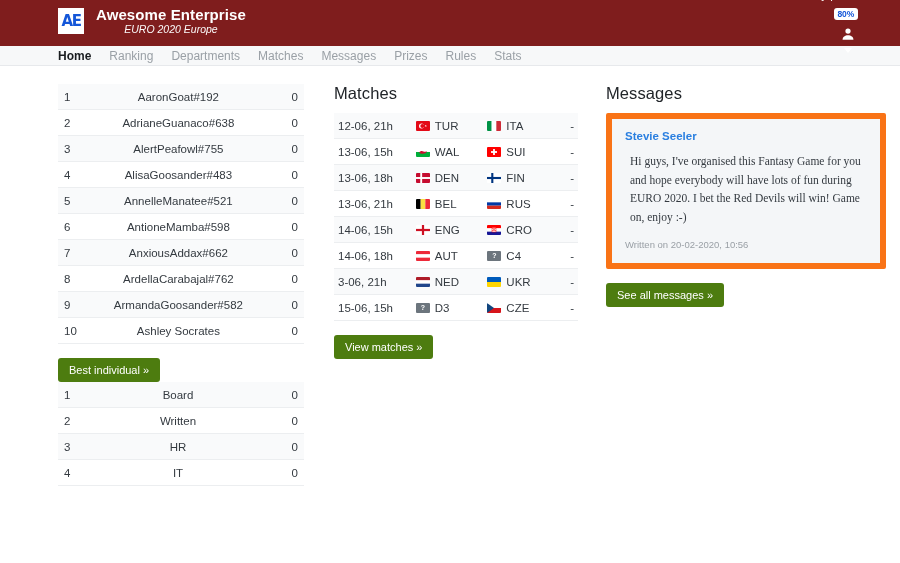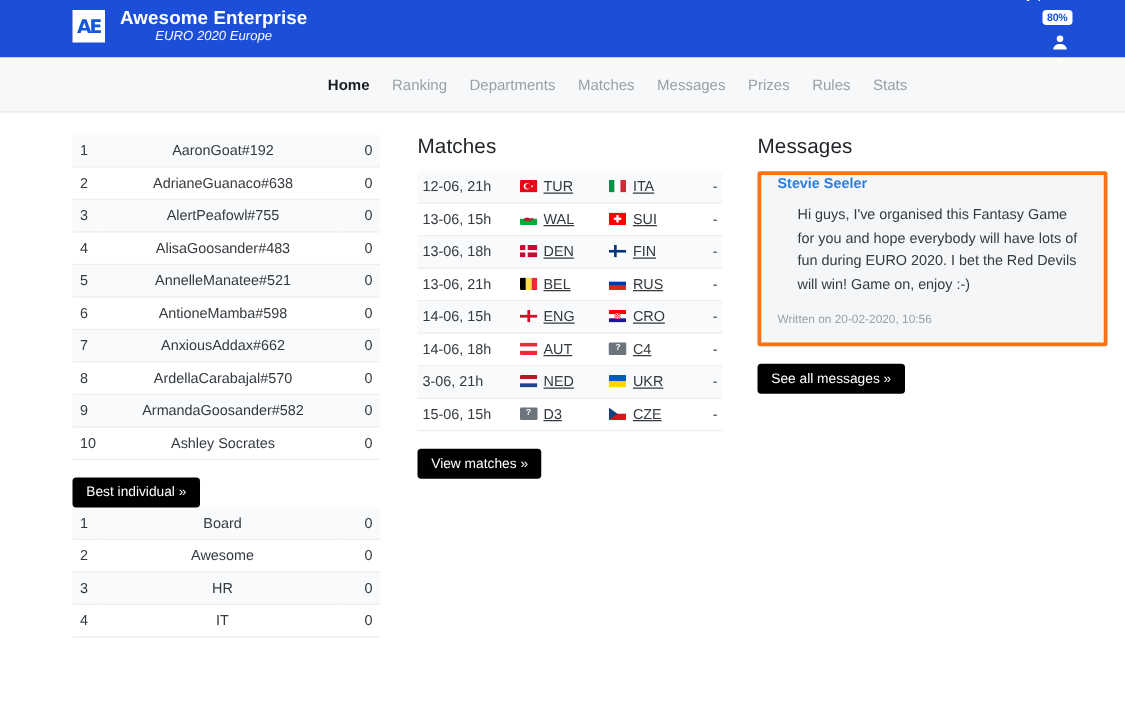--- a/index.html
+++ b/index.html
@@ -8,21 +8,21 @@
     width:900px; height:563px;
     background:#ffffff;
     font-family:"Liberation Sans", sans-serif;
     color:#212529;
     overflow:hidden;
   }
 
   
   .topbar{
     height:46px;
-    background:#1d4ed8;
+    background:#7f1d1d;
     display:flex;
     align-items:center;
     padding:0 20px 4px 58px;
   }
   .brand{ display:flex; align-items:center; gap:12px; }
   .logo-mark{
     width:26px; height:26px;
     background:#ffffff;
     color:#1456d8;
     font-weight:bold;
@@ -57,27 +57,26 @@
   .caret{
     width:0;height:0;
     border-left:4px solid transparent;
     border-right:4px solid transparent;
     border-top:5px solid #ffffff;
     margin-left:5px;
   }
 
   
   .navbar{
-    height:44px;
+    height:20px;
     background:#f7f8f9;
     border-bottom:1px solid #e7e9ec;
     display:flex; align-items:center;
-    padding-left:88px;
+    padding-left:58px;
     gap:18px;
-    justify-content:center;
   }
   .nav-item{
     font-size:12px;
     color:#9aa0a6;
     text-decoration:none;
     white-space:nowrap;
   }
   .nav-item.active{ color:#1a1d20; font-weight:bold; }
 
   
@@ -115,21 +114,21 @@
   td.rank{ width:24px; text-align:left; color:#343a40; padding-left:8px; }
   td.nm{ text-align:center; }
   td.pts{ width:30px; text-align:right; padding-right:8px; }
 
   
   table.matches{ width:100%; border-collapse:collapse; font-size:11.5px; }
   table.matches tr{ border-bottom:1px solid #eceef0; }
   table.matches tr:nth-child(odd){ background:#f9fafb; }
   table.matches td{ padding:6.5px 4px; color:#343a40; vertical-align:middle; }
   td.when{ width:74px; padding-left:8px; white-space:nowrap; }
-  td.team{ width:68px; white-space:nowrap;text-decoration:underline; }
+  td.team{ width:68px; white-space:nowrap; }
   td.score{ width:22px; text-align:right; padding-right:10px; color:#868e96; }
   .flag{
     display:inline-block;
     width:14px; height:10px;
     vertical-align:-1px;
     margin-right:5px;
     border-radius:1px;
     overflow:hidden;
     position:relative;
   }
@@ -139,51 +138,52 @@
     color:#ffffff;
     font-size:7px;
     font-weight:bold;
     text-align:center;
     line-height:10px;
   }
 
   
   .btn{
     display:inline-block;
-    background:#000000;
+    background:#4d7c0f;
     color:#ffffff;
     font-size:11px;
     padding:6px 11px;
     border:none;
     border-radius:3px;
     cursor:pointer;
     font-family:"Liberation Sans", sans-serif;
   }
   .btn-wrap{ margin-top:14px; }
 
   
   .msg-card{
     background:#f4f6f8;
-    border:3px solid #f97316;
+    border:6px solid #f97316;
     border-radius:2px;
-    padding:1px 13px 13px 13px;
+    padding:11px 13px 13px 13px;
   }
   .msg-author{
     color:#2a7fe0;
     font-size:11.5px;
     font-weight:bold;
     margin-bottom:10px;
     display:block;
     text-decoration:none;
   }
   .msg-body{
     font-size:11.5px;
     color:#343a40;
     line-height:1.62;
-    margin:0 0 12px 16px;
+    margin:0 0 12px 5px;
+    font-family:Liberation Serif, serif;
   }
   .msg-meta{
     font-size:9.5px;
     color:#9aa0a6;
   }
 </style>
 </head>
 <body>
 
 <div class="topbar">
@@ -253,21 +253,21 @@
             <td class="nm">AntioneMamba#598</td>
             <td class="pts">0</td>
           </tr>
           <tr>
             <td class="rank">7</td>
             <td class="nm">AnxiousAddax#662</td>
             <td class="pts">0</td>
           </tr>
           <tr>
             <td class="rank">8</td>
-            <td class="nm">ArdellaCarabajal#570</td>
+            <td class="nm">ArdellaCarabajal#762</td>
             <td class="pts">0</td>
           </tr>
           <tr>
             <td class="rank">9</td>
             <td class="nm">ArmandaGoosander#582</td>
             <td class="pts">0</td>
           </tr>
           <tr>
             <td class="rank">10</td>
             <td class="nm">Ashley Socrates</td>
@@ -281,21 +281,21 @@
 
     <table class="tbl">
       <tbody id="tbody-departments">
           <tr>
             <td class="rank">1</td>
             <td class="nm">Board</td>
             <td class="pts">0</td>
           </tr>
           <tr>
             <td class="rank">2</td>
-            <td class="nm">Awesome</td>
+            <td class="nm">Written</td>
             <td class="pts">0</td>
           </tr>
           <tr>
             <td class="rank">3</td>
             <td class="nm">HR</td>
             <td class="pts">0</td>
           </tr>
           <tr>
             <td class="rank">4</td>
             <td class="nm">IT</td>

